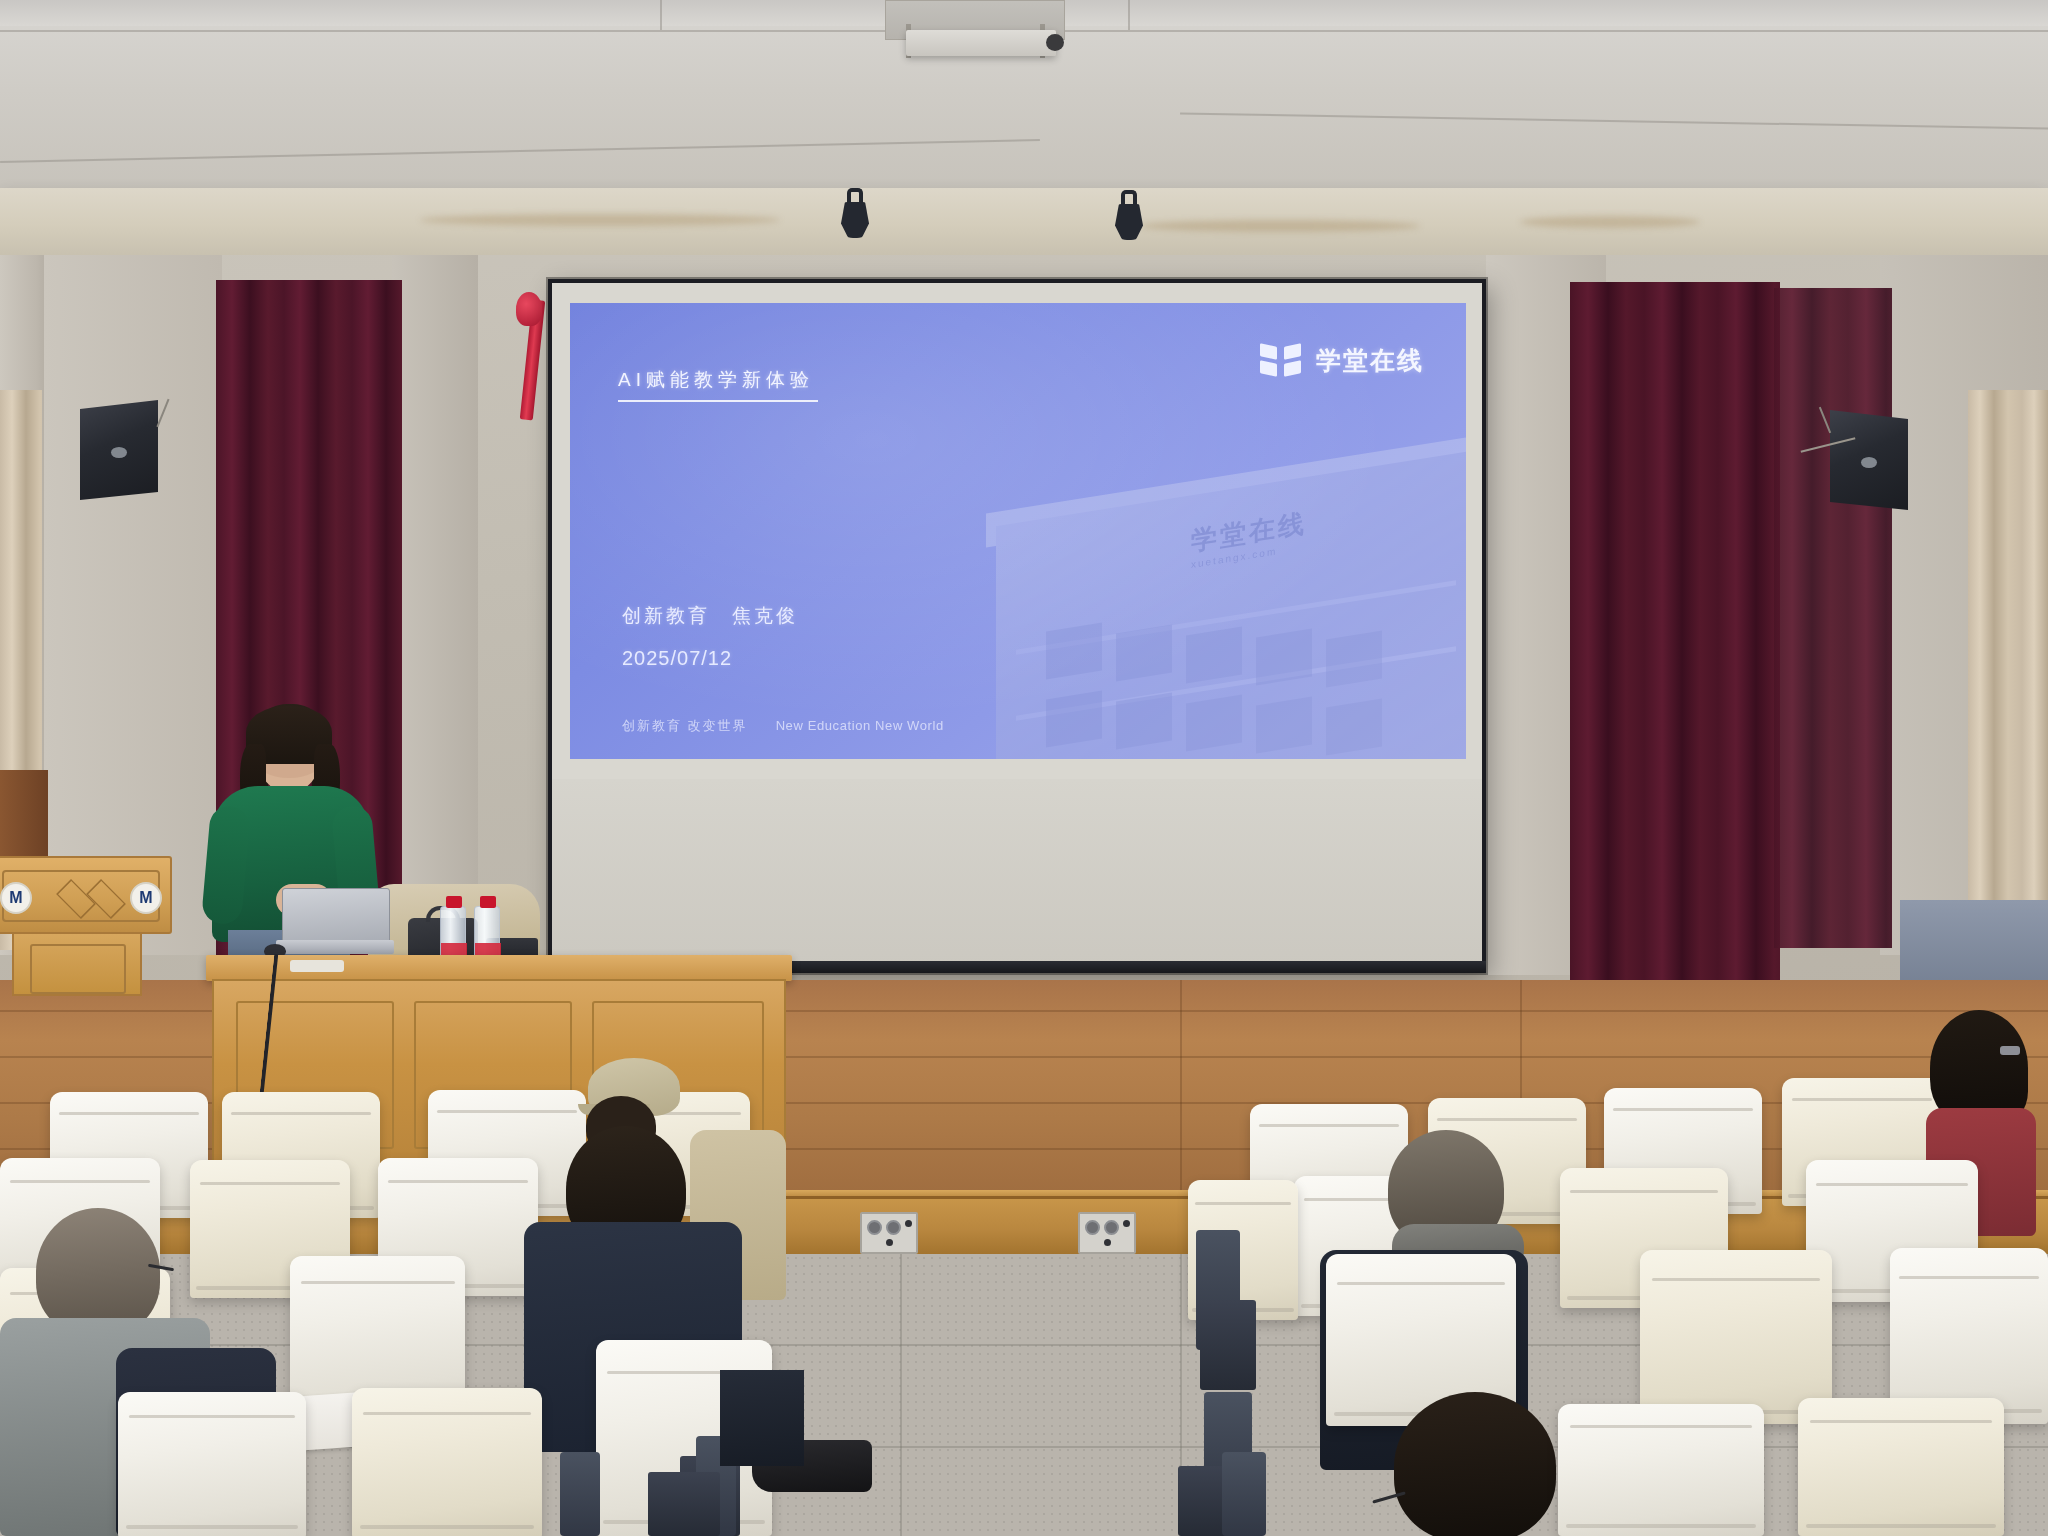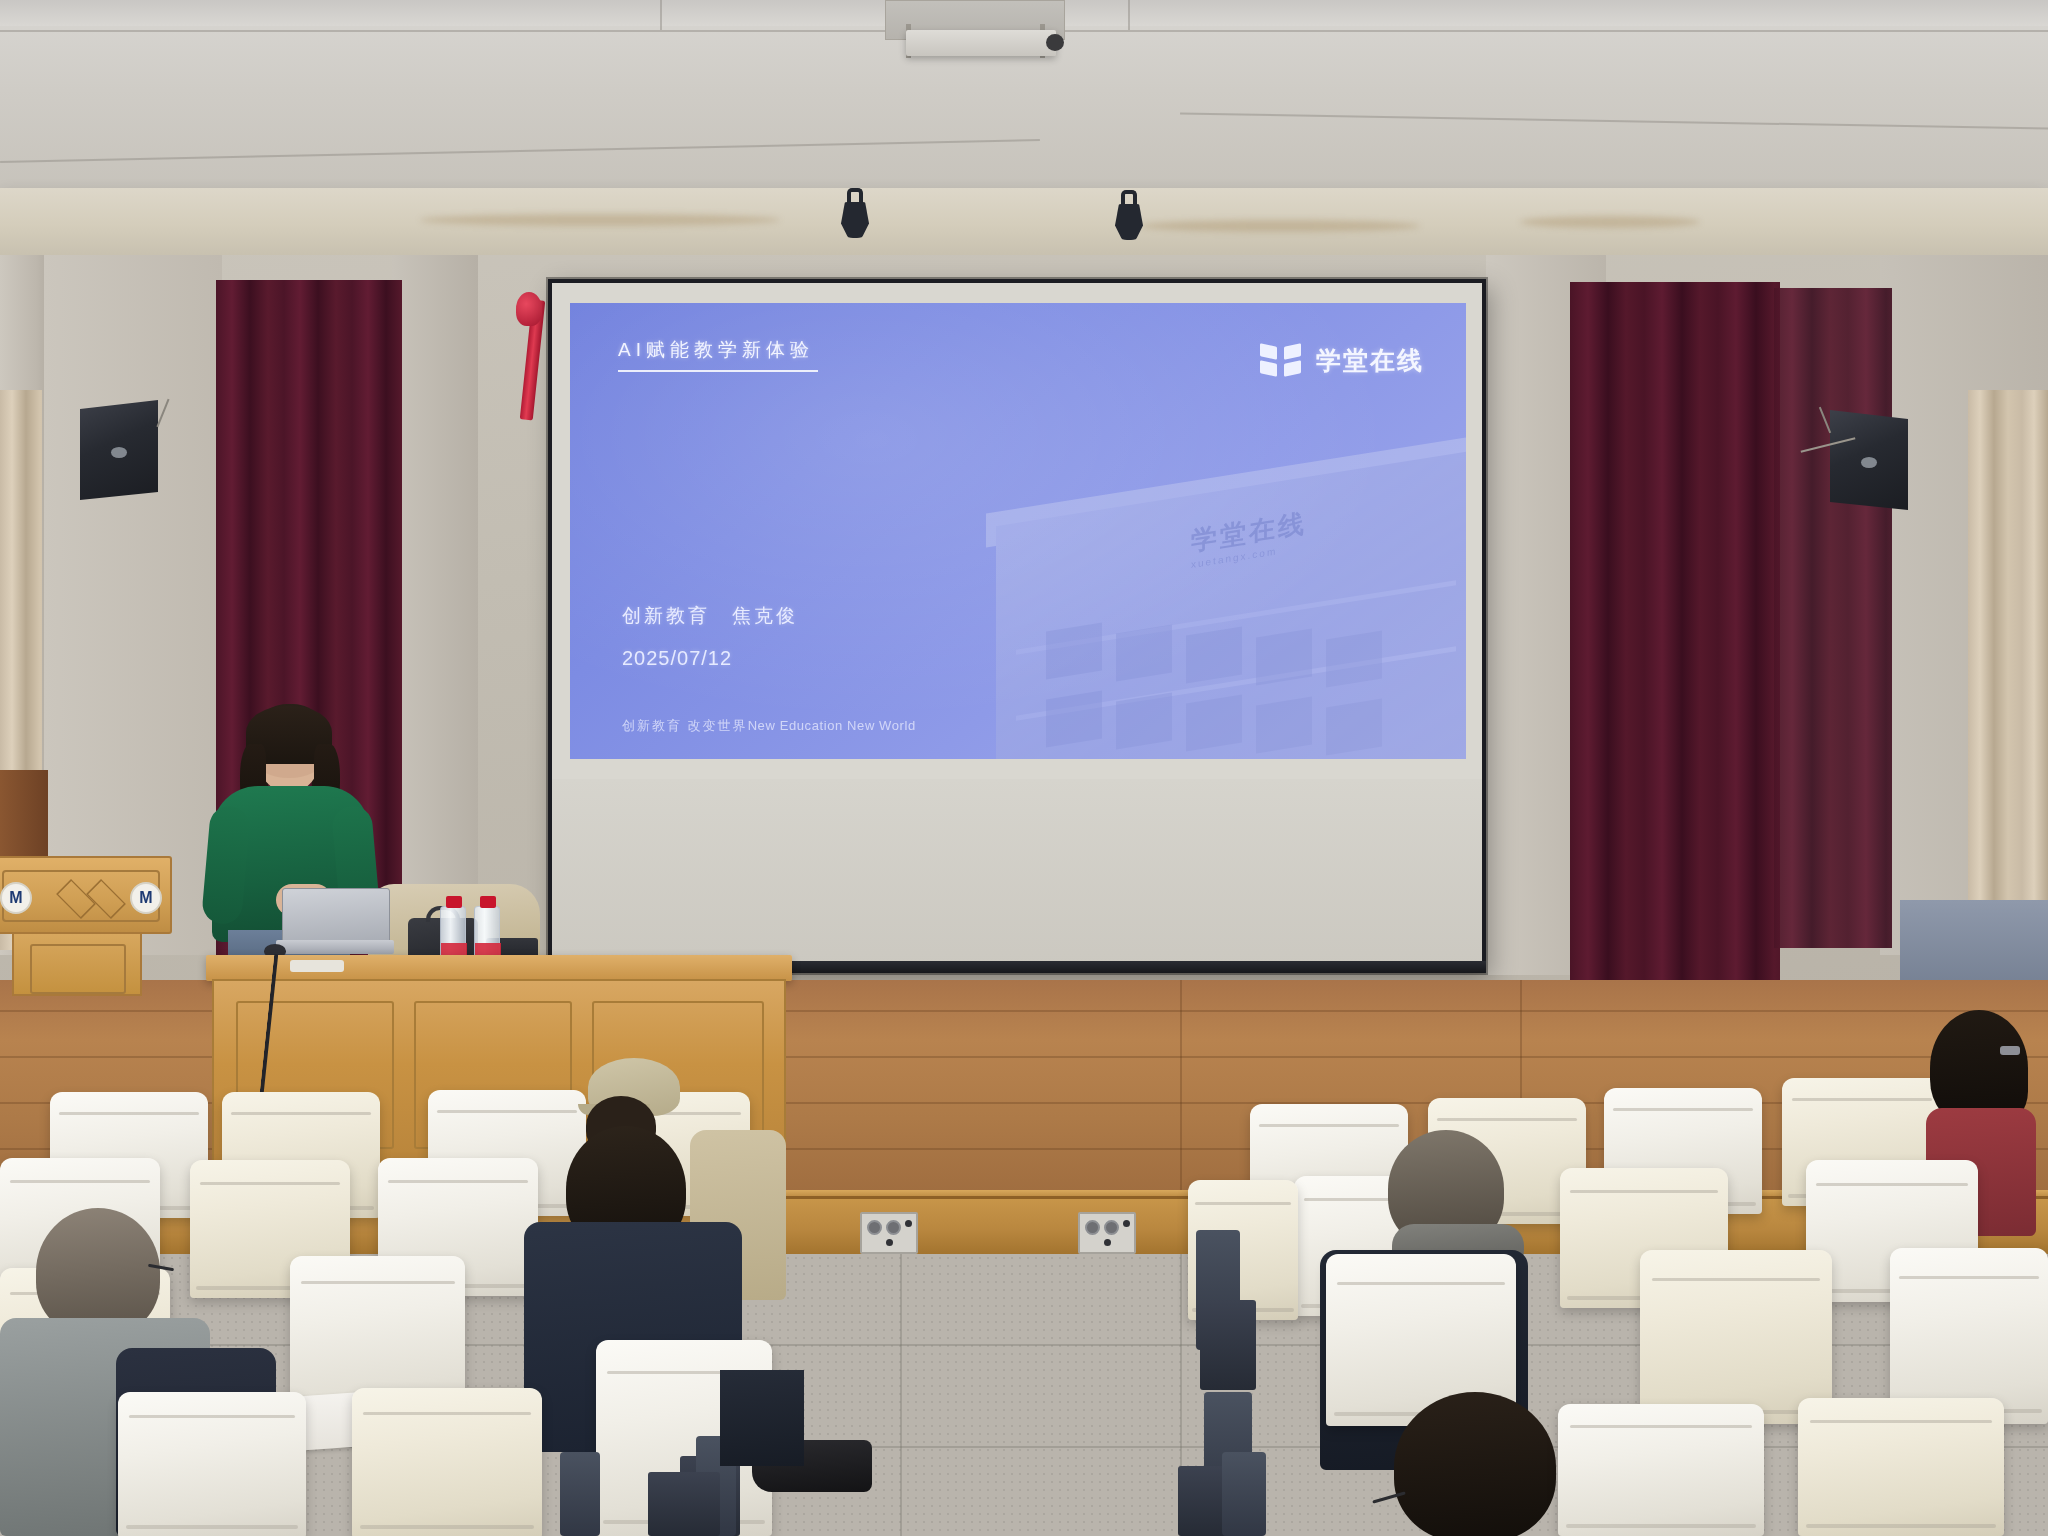--- a/index.html
+++ b/index.html
@@ -92,42 +92,42 @@
   .bld-sign .txt { font-size:26px; color:#5d6aa8; font-weight:700; letter-spacing:3px;
     opacity:.85; }
   .bld-sign .sub { font-size:10px; color:#626fae; letter-spacing:2px; opacity:.8; }
   .bld-win { position:absolute; background:rgba(110,122,180,.42); transform:skewY(-9deg); }
   .bld-rail { position:absolute; background:rgba(225,230,248,.55); transform:skewY(-9deg); }
 
   .slide-glow { position:absolute; left:0; top:0; width:100%; height:100%;
     background:radial-gradient(ellipse at 34% 30%, rgba(255,255,255,.14), rgba(255,255,255,0) 62%);
     pointer-events:none; }
 
-  .eyebrow { position:absolute; left:48px; top:34px; }
+  .eyebrow { position:absolute; left:48px; top:64px; }
   .eyebrow .t { font-size:19px; color:#f2f4ff; letter-spacing:5px; font-weight:500;
     text-shadow:0 0 4px rgba(255,255,255,.45); }
   .eyebrow .rule { margin-top:7px; width:200px; height:2px; background:rgba(255,255,255,.85); }
 
   .brand { position:absolute; right:42px; top:40px; display:flex; align-items:center; gap:12px; }
   .brand .mark { width:44px; height:34px; position:relative; }
   .brand .mark i { position:absolute; display:block; background:#eef1ff;
     border-radius:1.5px; }
   .brand .name { font-size:25px; color:#f4f6ff; font-weight:700; letter-spacing:2px;
     text-shadow:0 0 5px rgba(255,255,255,.4); }
 
   .maintitle { position:absolute; left:0; right:0; top:170px; text-align:center;
     font-size:47px; font-weight:700; color:#f3f6ff; letter-spacing:12px;
     text-shadow:0 0 10px rgba(210,220,255,.75), 0 2px 3px rgba(40,50,110,.35); }
 
   .presenter { position:absolute; left:52px; top:300px; font-size:19px; color:#e9ecff;
     letter-spacing:3px; text-shadow:0 0 4px rgba(255,255,255,.35); }
   .sdate { position:absolute; left:52px; top:344px; font-size:20px; color:#e6eaff;
     letter-spacing:1px; text-shadow:0 0 4px rgba(255,255,255,.3); }
 
-  .tagline { position:absolute; left:52px; top:414px; display:flex; align-items:baseline; 
+  .tagline { position:absolute; left:52px; top:414px; display:flex; align-items:baseline; gap:28px;
     opacity:.72; }
   .tagline .cn { font-size:13px; color:#eceeff; letter-spacing:2px; }
   .tagline .en { font-size:13px; color:#eceeff; letter-spacing:.6px; }
 
   
   .screen-blank { position:absolute; left:0; top:496px; width:930px; height:190px;
     background:linear-gradient(180deg,#d6d4cd,#cbc8c0); }
   .screen-bar { position:absolute; left:0; bottom:0; width:938px; height:12px;
     background:linear-gradient(180deg,#2a2c33,#16171b); border-radius:0 0 2px 2px; }
 

